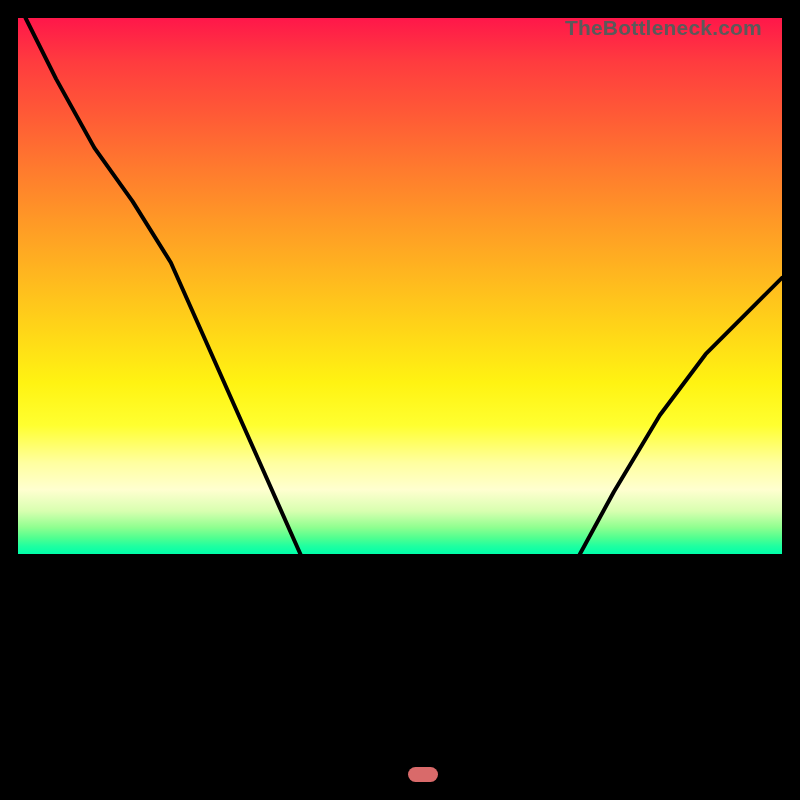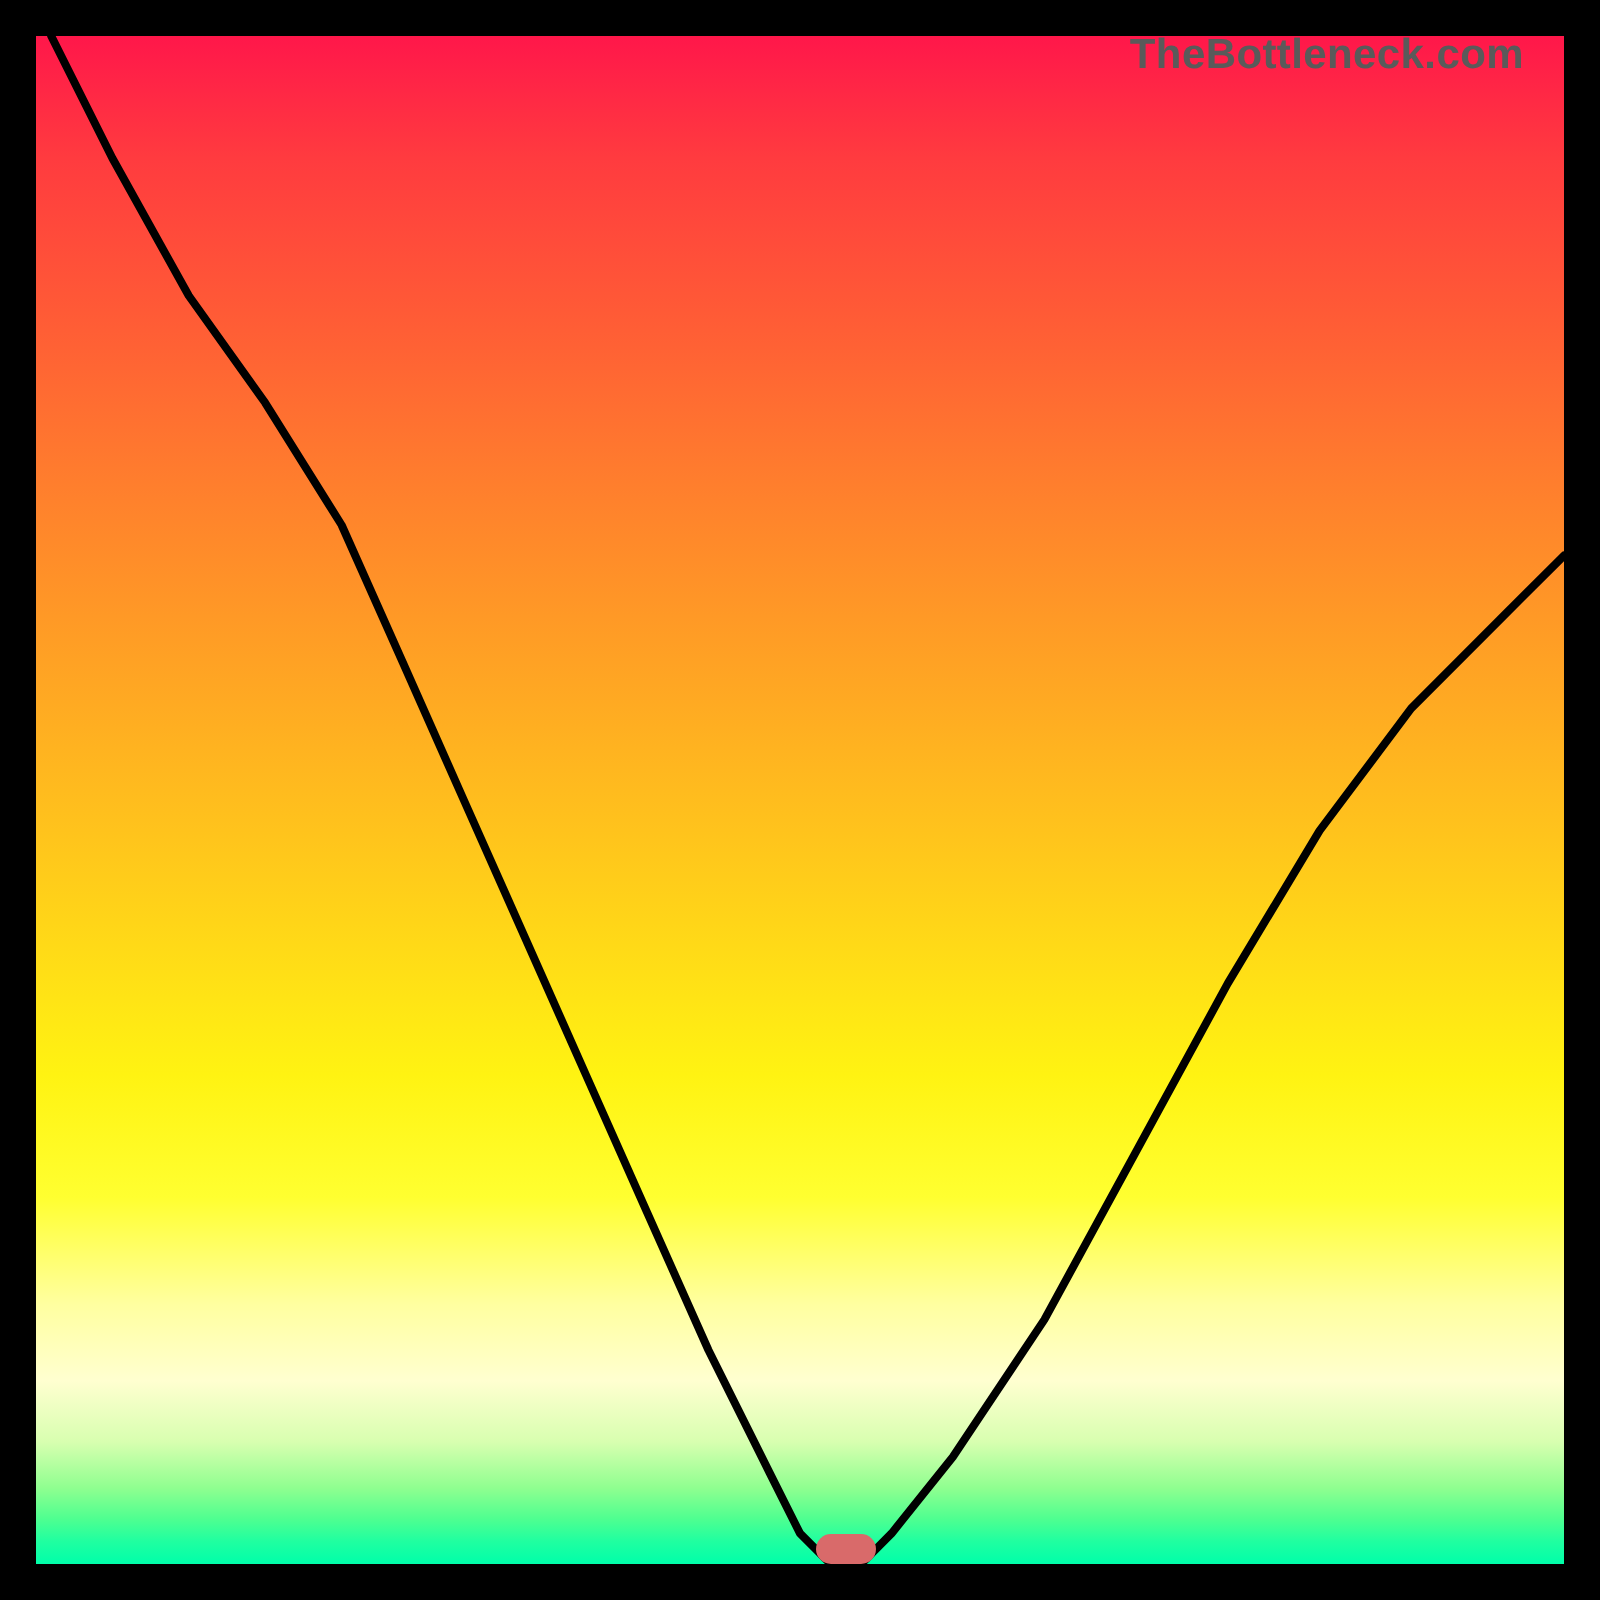--- a/index.html
+++ b/index.html
@@ -14,21 +14,21 @@
     position: relative;
     width: 800px;
     height: 800px;
     background: #000;
   }
   .plot-area {
     position: absolute;
     left: 18px;
     top: 18px;
     width: 764px;
-    height: 764px;
+    height: 536px;
     background: linear-gradient(to bottom,
       #ff174a 0%,
       #ff3b3f 8%,
       #ff5a36 18%,
       #ff7a2e 28%,
       #ff9926 38%,
       #ffb71f 48%,
       #ffd518 58%,
       #fff312 68%,
       #ffff30 76%,

